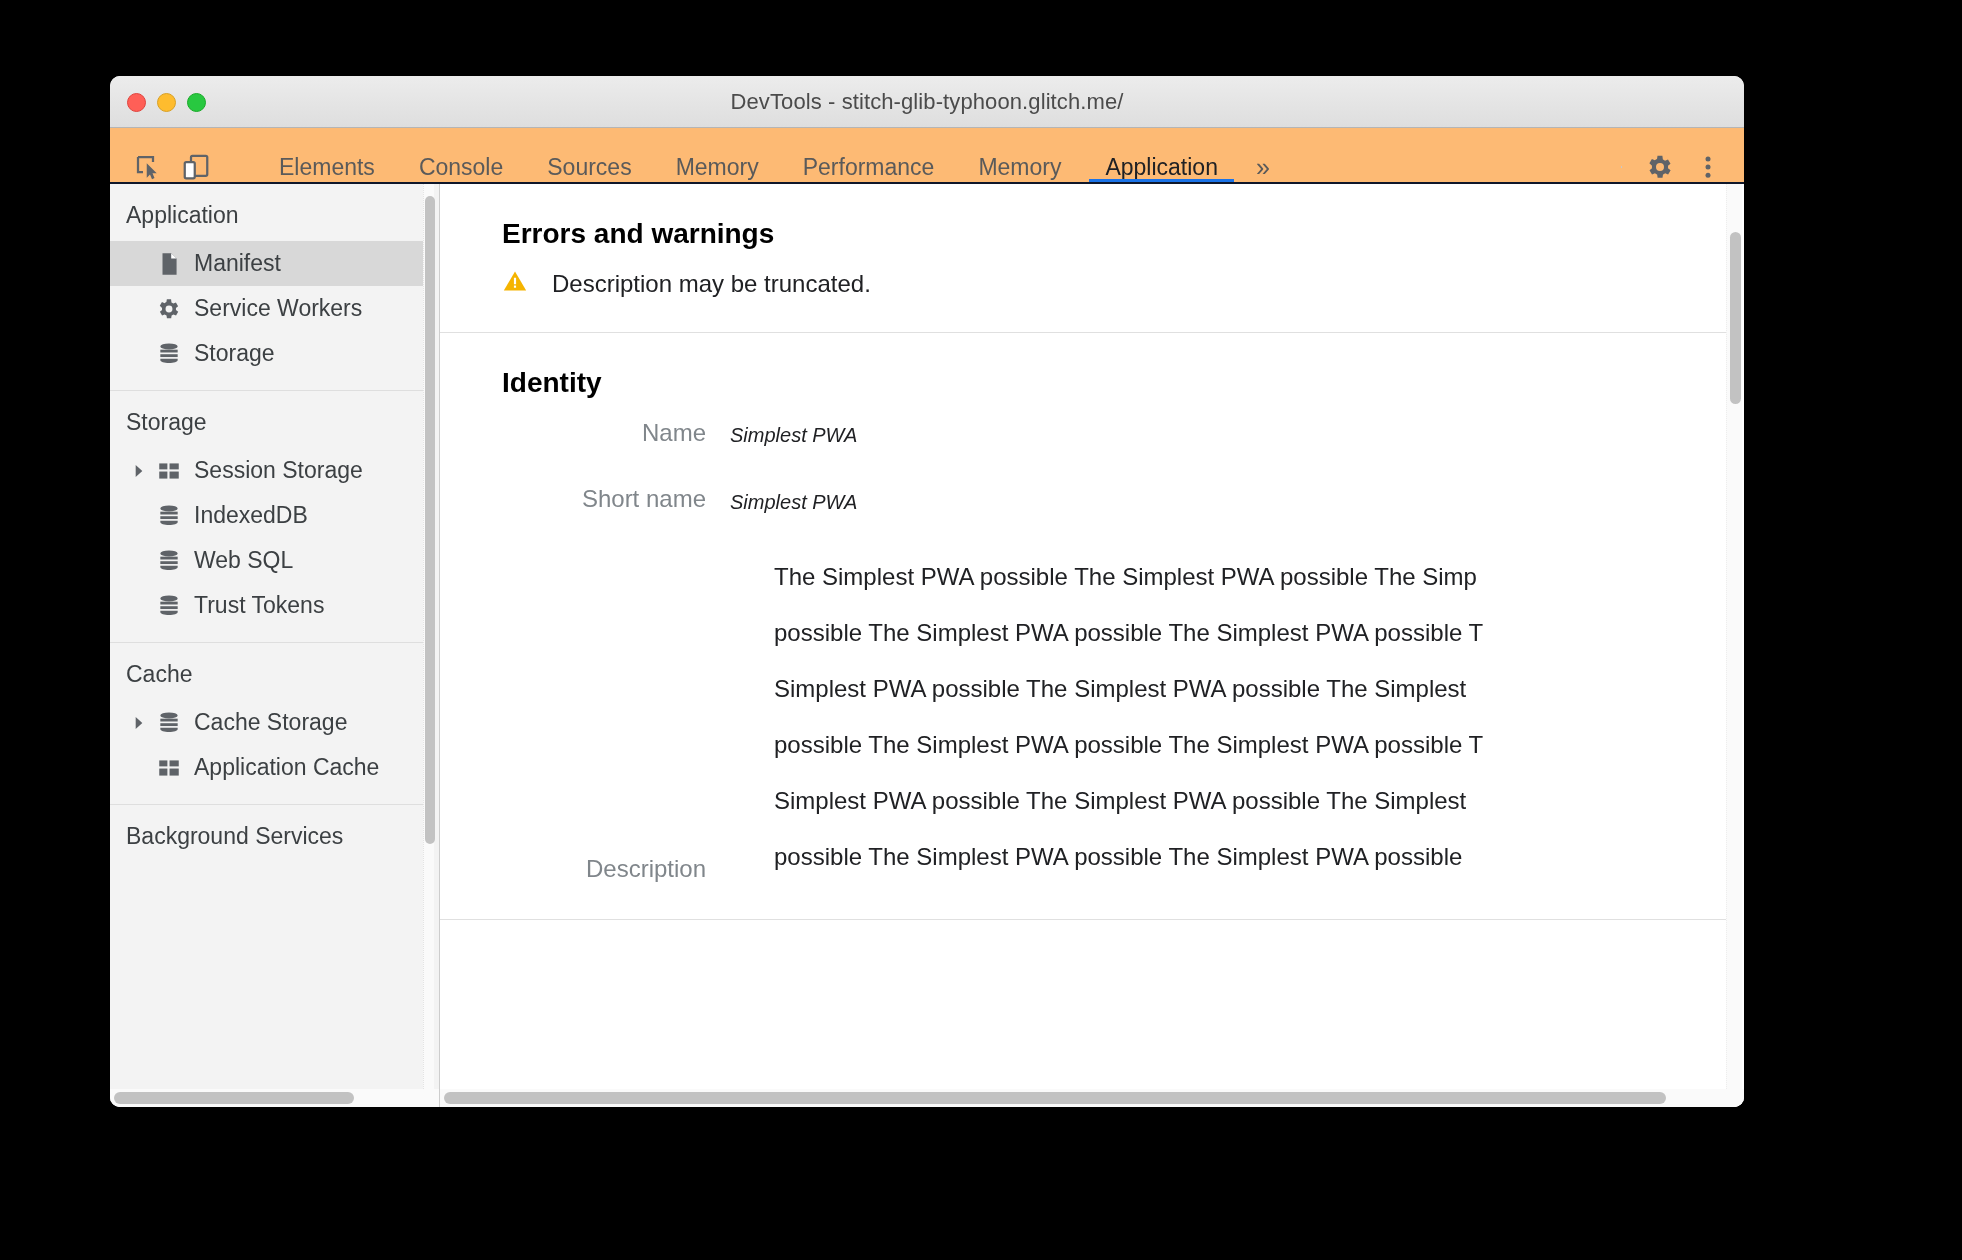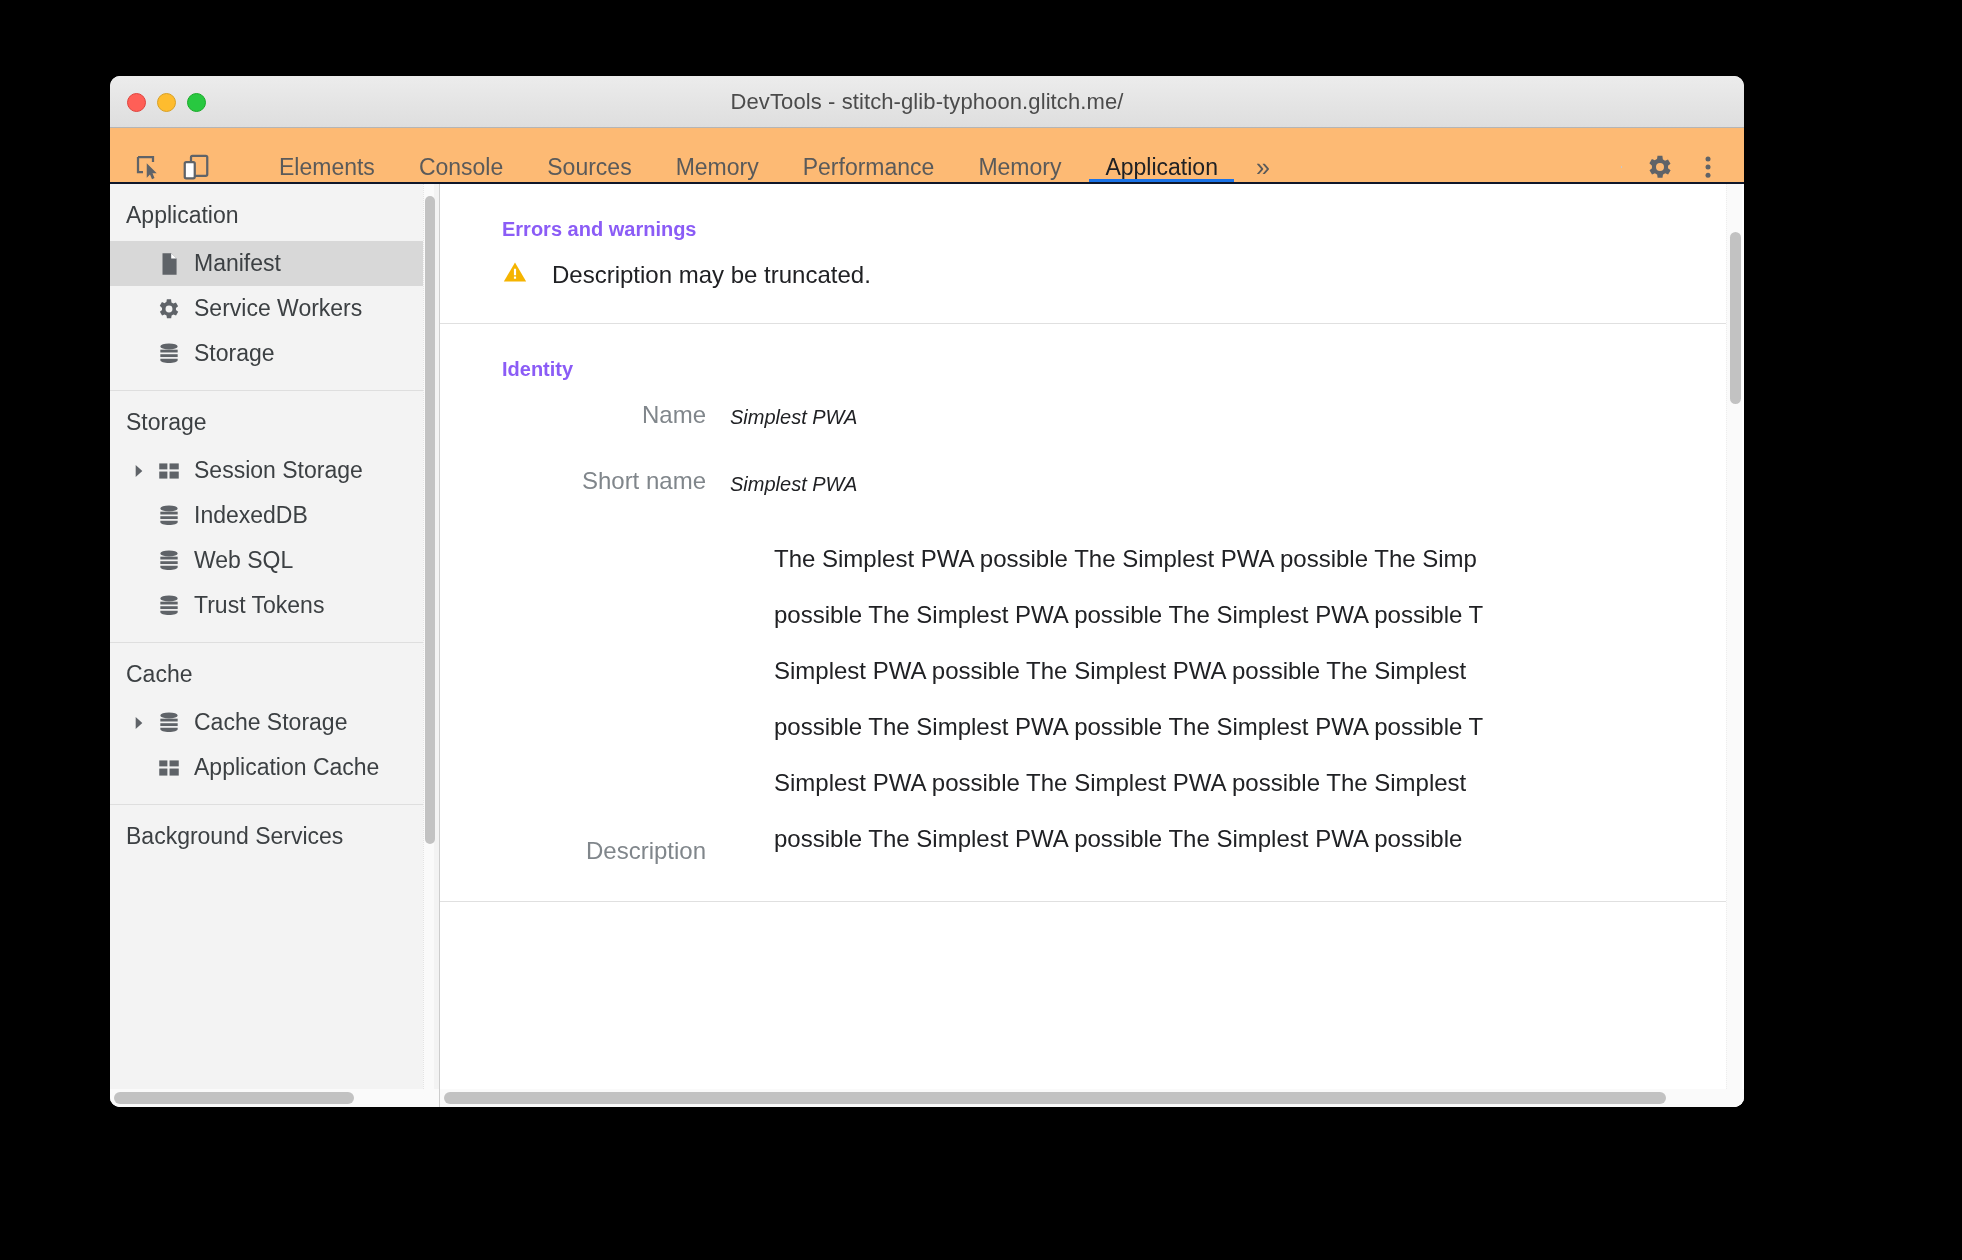--- a/index.html
+++ b/index.html
@@ -211,23 +211,23 @@
     position: absolute;
     inset: 0 16px 18px 0;
     overflow: hidden;
   }
   .section {
     padding: 0 0 0 62px;
     border-bottom: 1px solid #e0e0e0;
   }
   .section.pad-top { padding-top: 34px; }
   .sec-title {
-    font-size: 20px;
+    font-size: 28px;
     font-weight: bold;
-    color: #8b5cf6;
+    color: #000000;
     padding: 0 0 18px 0;
   }
   .warn-row {
     display: flex;
     align-items: center;
     gap: 24px;
     padding-bottom: 32px;
     font-size: 24px;
     color: #202124;
   }

